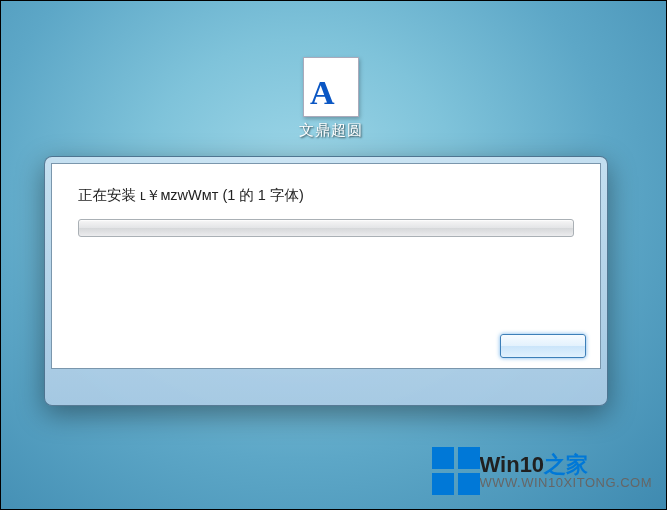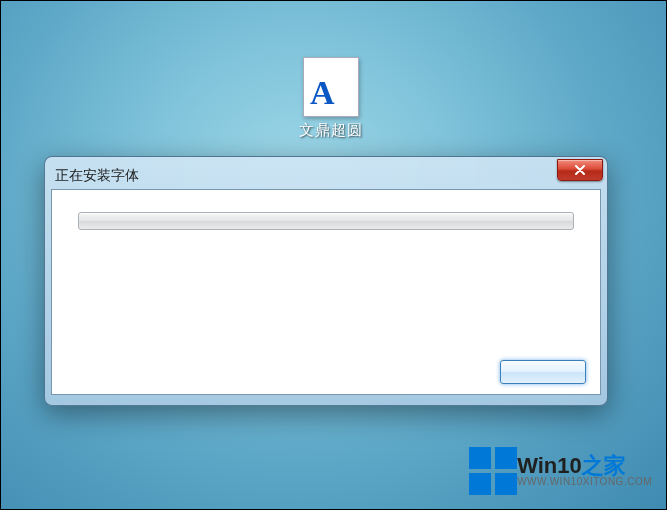--- a/index.html
+++ b/index.html
@@ -158,45 +158,38 @@
     height: 22px;
     background: #0078d7;
   }
   .winlogo .sq.tl { top: 0; left: 0; }
   .winlogo .sq.tr { top: 0; right: 0; }
   .winlogo .sq.bl { bottom: 0; left: 0; }
   .winlogo .sq.br { bottom: 0; right: 0; }
   .wm-text { display: flex; flex-direction: column; line-height: 1.05; }
   .wm-line1 { font-size: 22px; font-weight: 600; color: #202020; }
   .wm-line1 .accent { color: #0078d7; }
-  .wm-line2 { font-size: 10px; color: #666; letter-spacing: .5px; }
+  .wm-line2 { font-size: 13px; color: #666; letter-spacing: .5px; }
 </style>
 </head>
 <body>
 
 <div class="desktop">
 
   <div class="desktop-icon">
     <div class="file-icon-box">
       <span class="glyph">A</span>
     </div>
     <div class="label">文鼎超圆</div>
   </div>
 
   <div class="dialog">
     <div class="dialog-inner">
-      <div class="titlebar">
-        <span class="title">正在安装字体</span>
-        <div class="close-btn">
-          <svg width="12" height="10" viewBox="0 0 12 10">
-            <path d="M2 1 L10 9 M10 1 L2 9" stroke="#fff" stroke-width="2" stroke-linecap="round"></path>
-          </svg>
-        </div>
-      </div>
       <div class="client-area">
+        <div class="install-text">正在安装 ʟ￥ᴍᴢᴡWᴍᴛ (1 的 1 字体)</div>
         <div class="progress"></div>
         <div class="install-button"></div>
       </div>
     </div>
   </div>
 
   <div class="watermark">
     <div class="winlogo">
       <div class="sq tl"></div>
         <div class="sq tr"></div>

